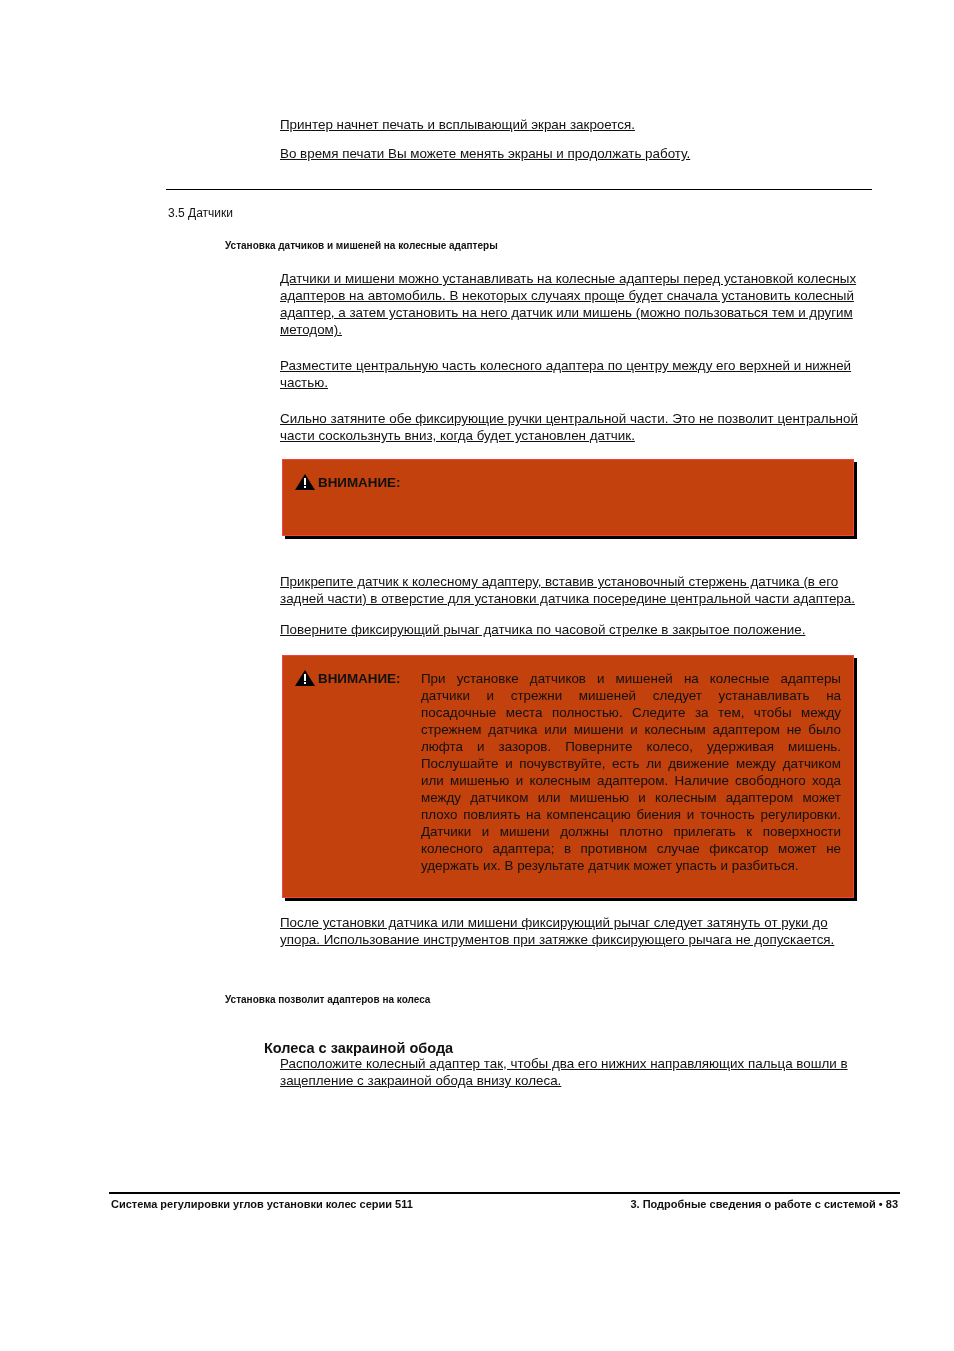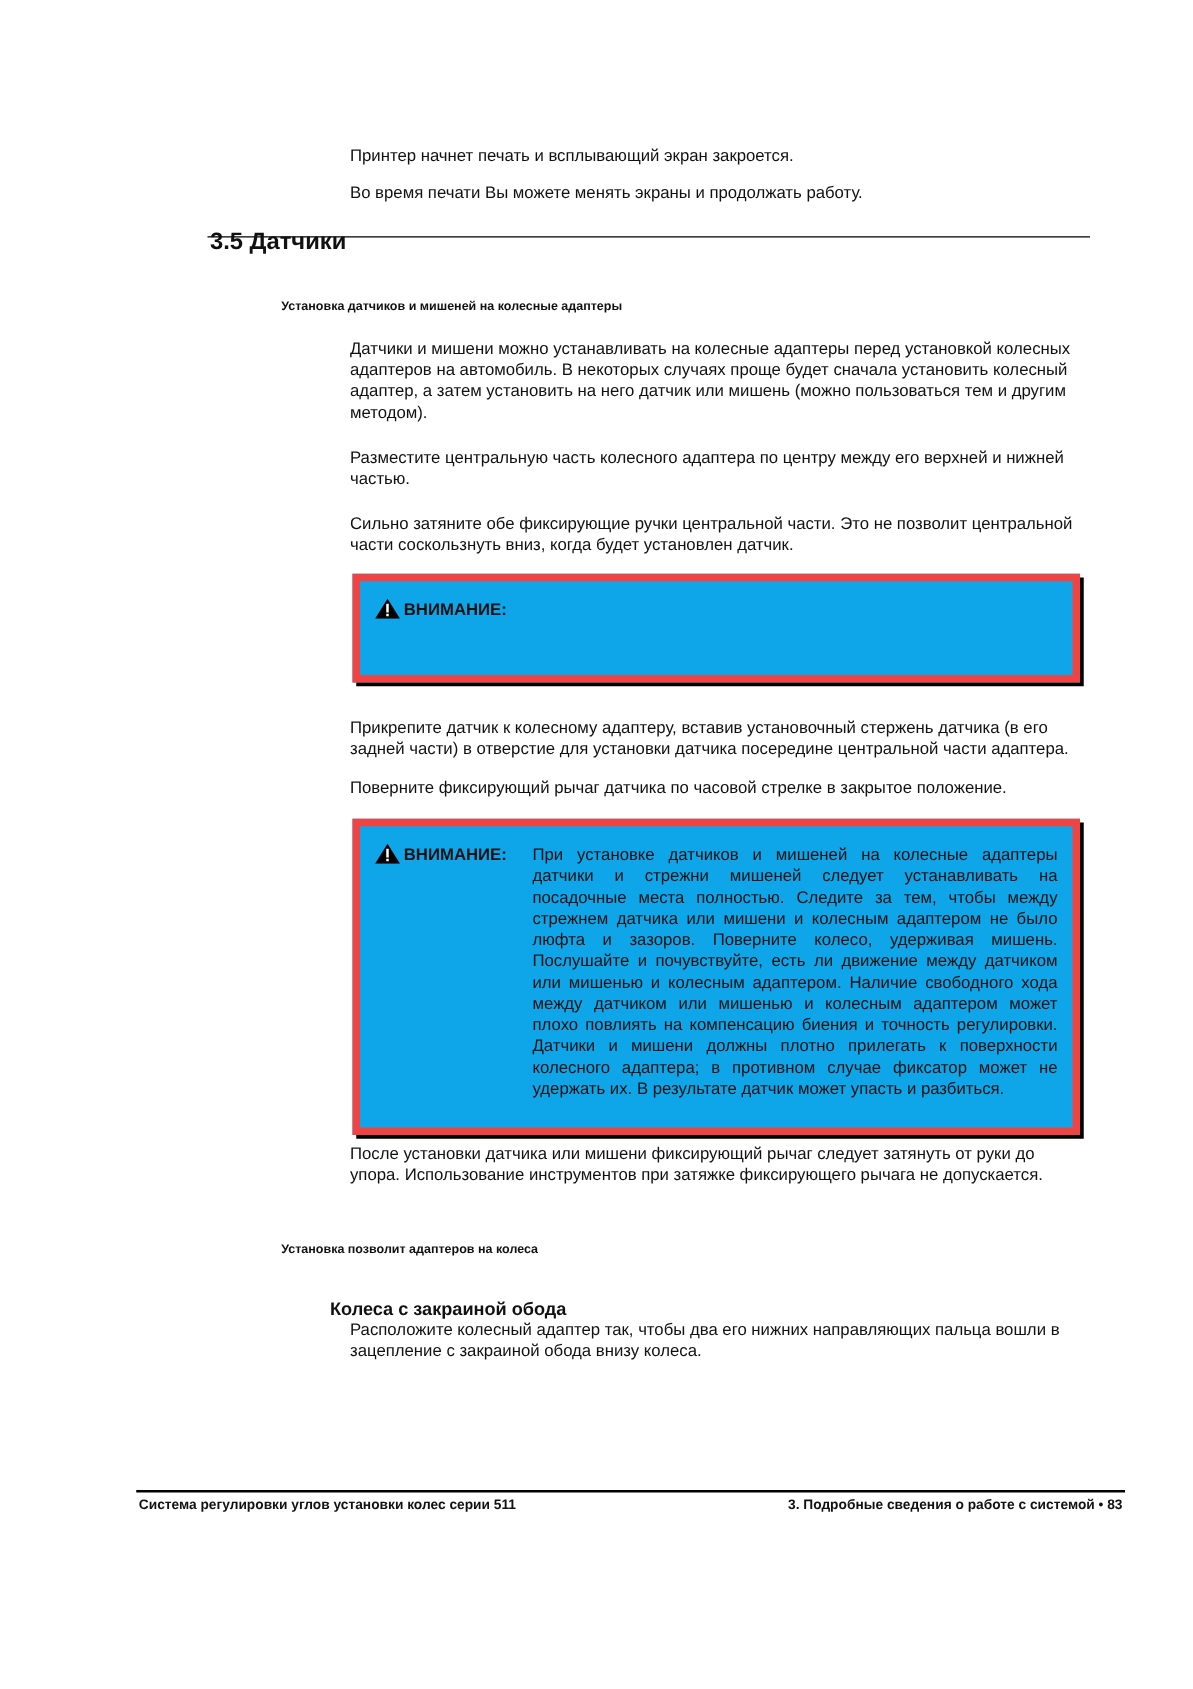--- a/index.html
+++ b/index.html
@@ -1,24 +1,24 @@
 <!DOCTYPE html>
 <html><head>
 <meta charset="utf-8">
 <style>
   html, body { margin: 0; padding: 0; background: #ffffff; }
   body { width: 954px; height: 1351px; position: relative; overflow: hidden;
          font-family: "Liberation Sans", sans-serif; color: #111; }
-  .p { position: absolute; left: 280px; width: 588px; font-size: 13.4px; line-height: 17px; margin: 0; }
+  .p { position: absolute; left: 280px; width: 588px; font-size: 13.4px; line-height: 17px; margin: 0; text-decoration: underline; }
   .rule { position: absolute; left: 166px; width: 706px; height: 1px; background: #000; top: 189px; }
-  .h1 { position: absolute; left: 168px; top: 183px; font-size: 19px; font-weight: bold; margin: 0; }
+  .h1 { position: absolute; left: 168px; top: 206px; font-size: 12px; font-weight: normal; margin: 0; }
   .h2 { position: absolute; left: 225px; font-size: 10px; font-weight: bold; margin: 0; }
   .h3 { position: absolute; left: 252px; font-size: 14.5px; font-weight: bold; margin: 12px; }
-  .warn { position: absolute; left: 282px; width: 570px; border: 6px solid #ef4444;
-          box-shadow: 3px 3px 0 #000; background: #0ea5e9; }
+  .warn { position: absolute; left: 282px; width: 570px; border: 1px solid #ef4444;
+          box-shadow: 3px 3px 0 #000; background: #c2410c; }
   .warn-label { position: absolute; left: 12px; top: 14px; font-weight: bold; font-size: 13.4px; display: flex; align-items: center; gap: 3px; }
   .warn-text { position: absolute; left: 138px; right: 12px; top: 14px; font-size: 13.4px; line-height: 17px; text-align: justify; }
   .tri { display: inline-block; width: 20px; height: 16px; }
   .footrule { position: absolute; left: 109px; width: 791px; height: 2px; background: #000; top: 1192px; }
   .foot { position: absolute; top: 1198px; font-size: 11px; font-weight: bold; margin: 0; }
 </style>
 </head>
 <body>
 
 <p class="p" style="top:116px">Принтер начнет печать и всплывающий экран закроется.</p>

